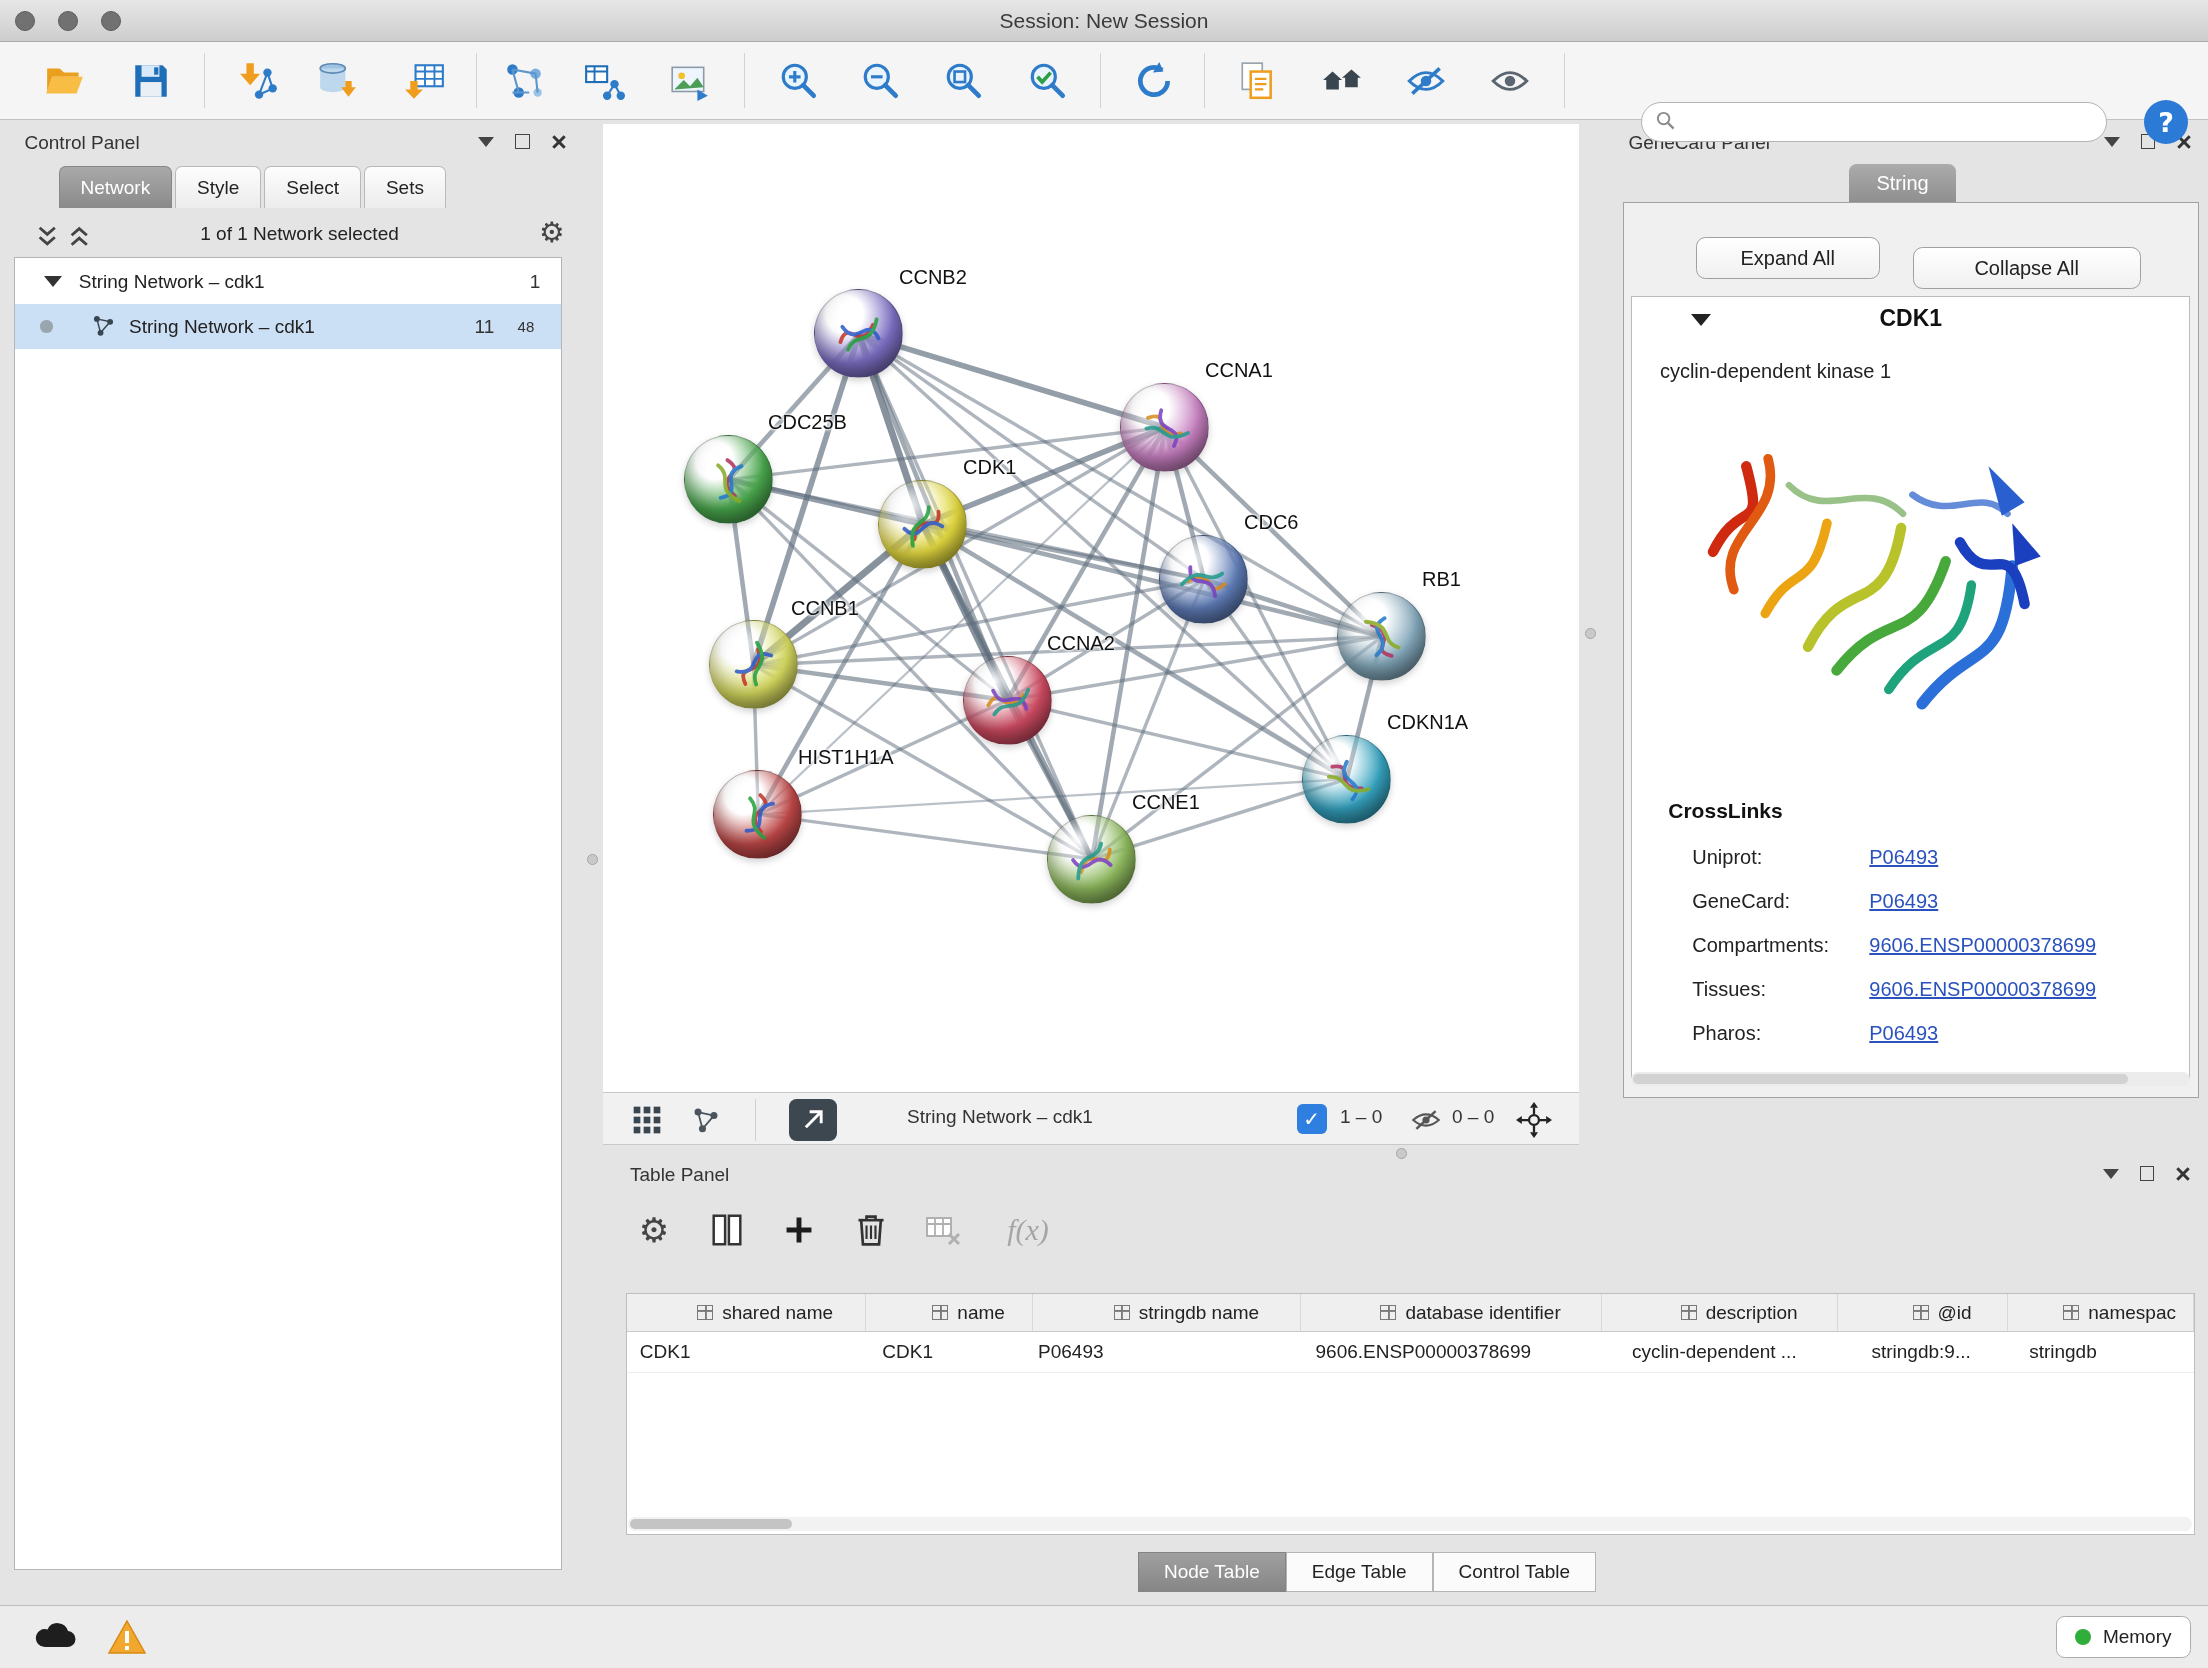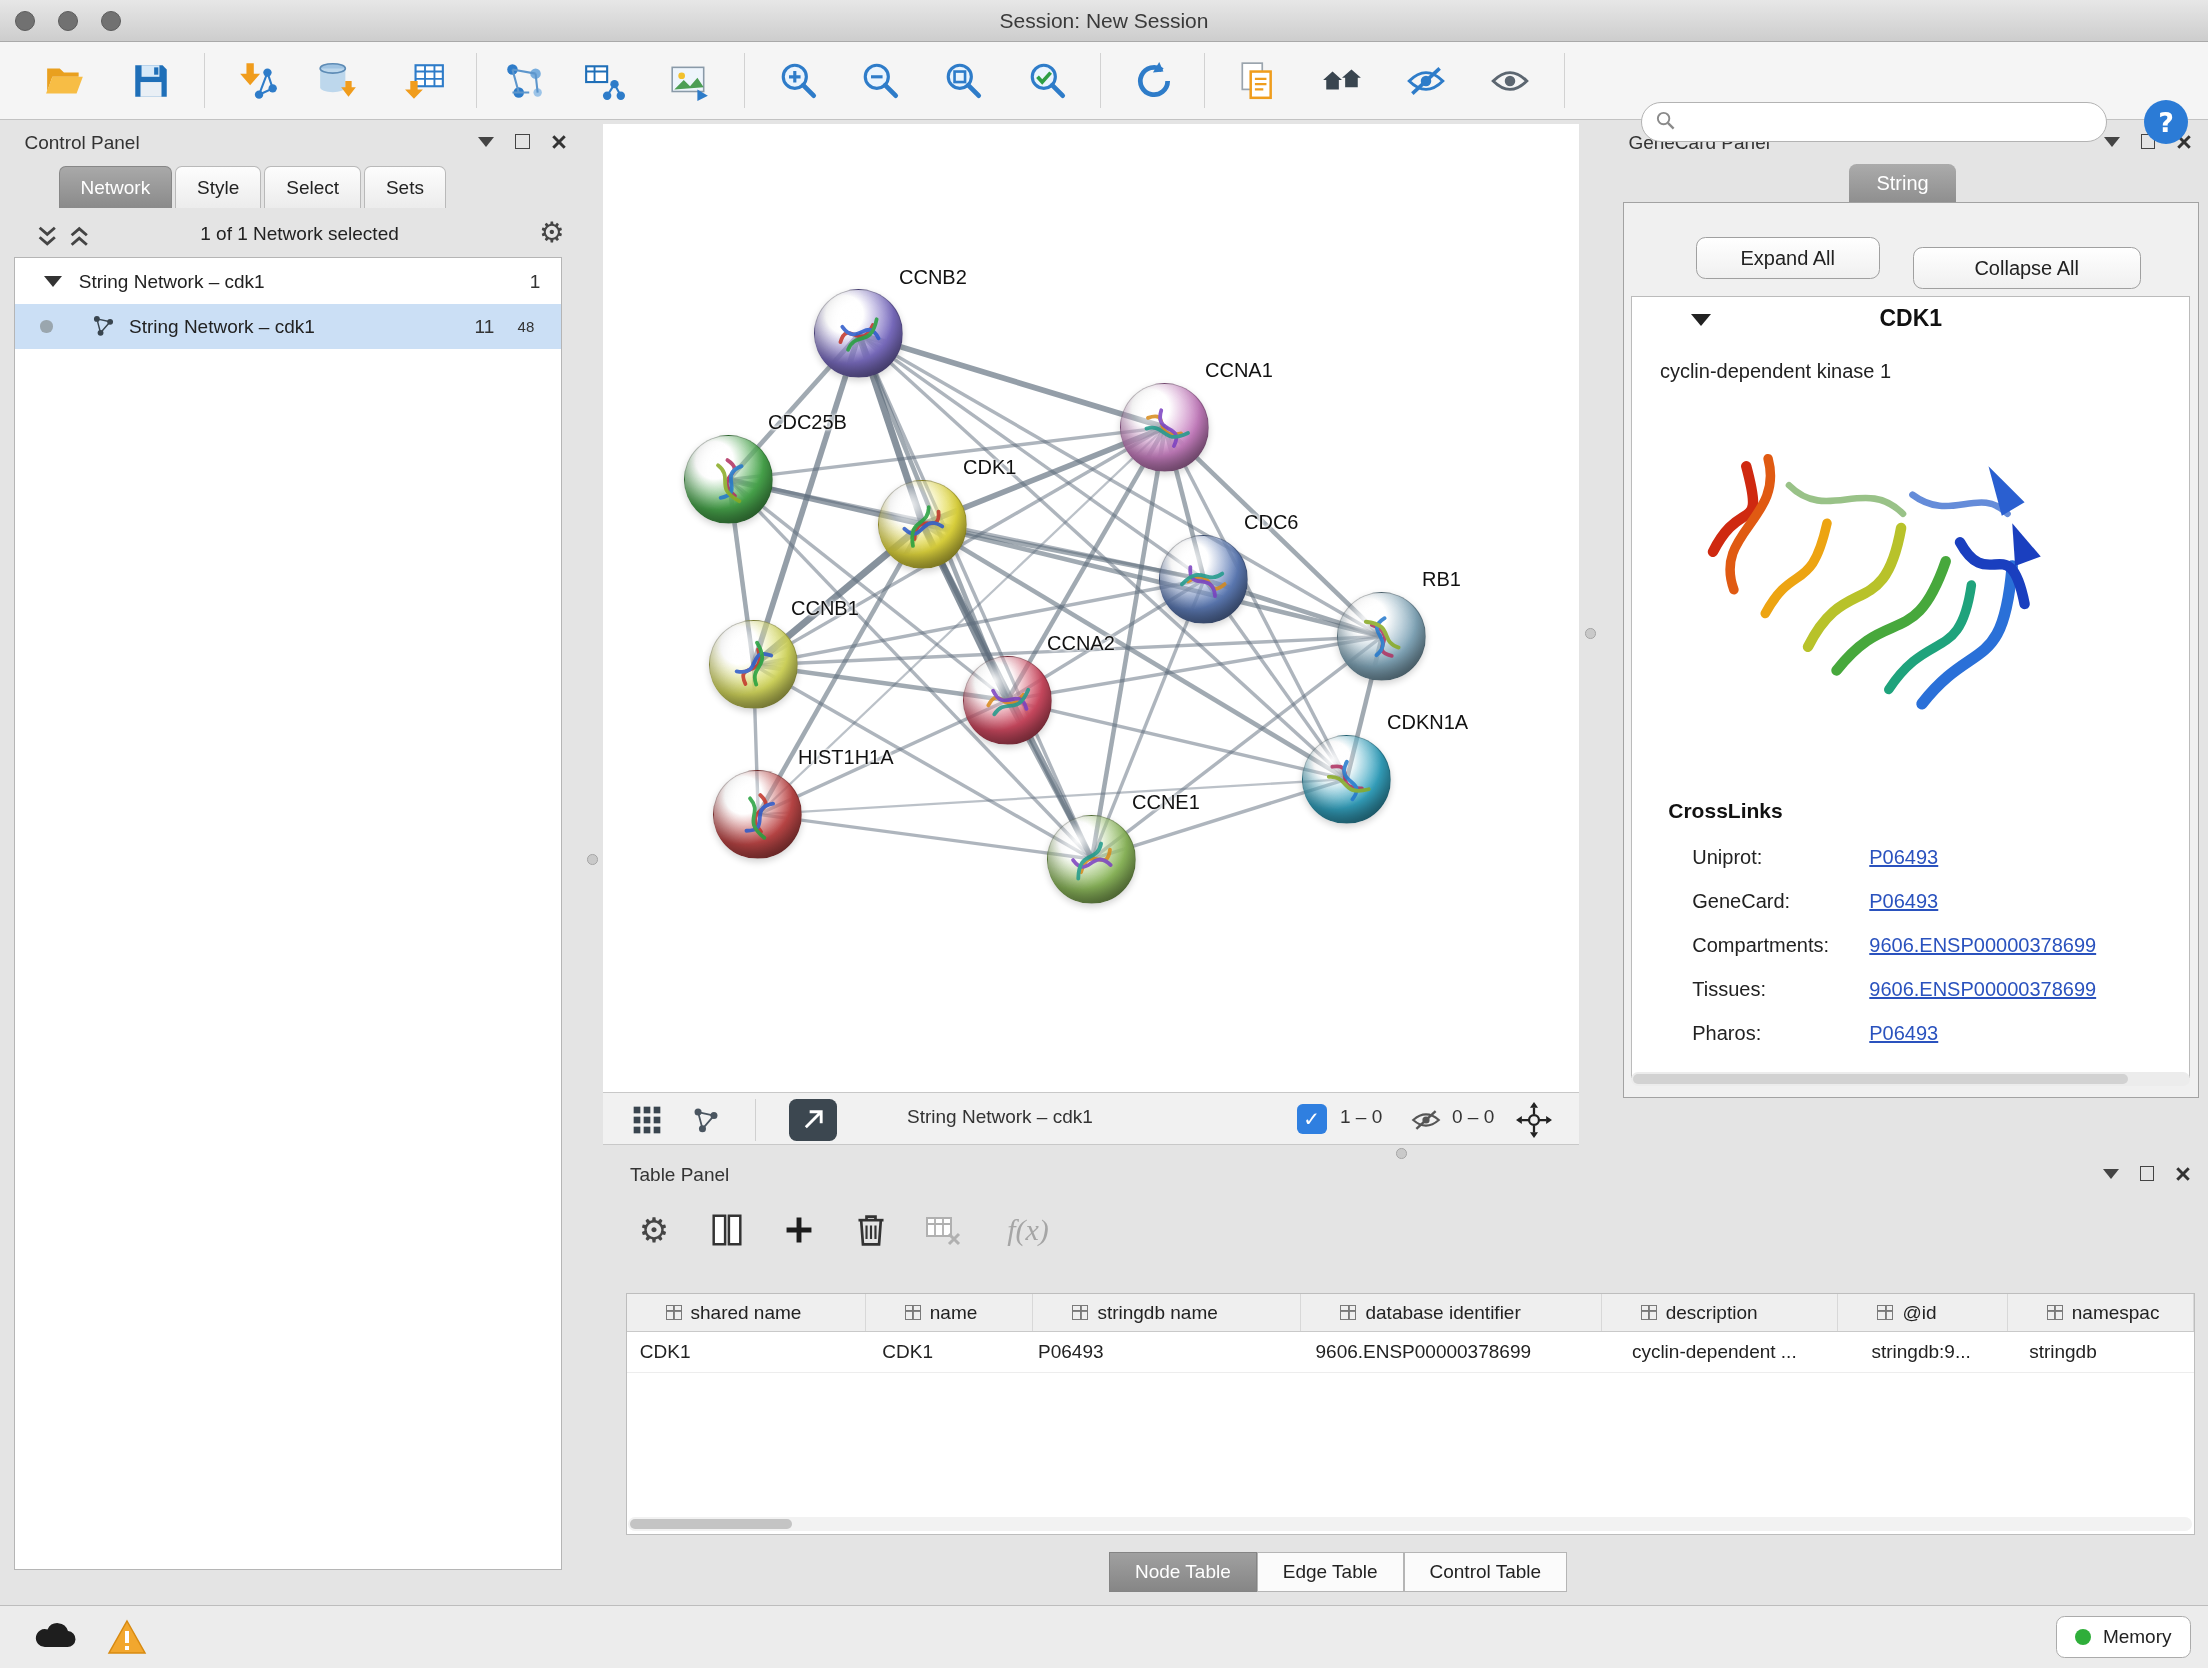--- a/index.html
+++ b/index.html
@@ -72,29 +72,29 @@
 
   
   .table-panel{position:absolute;left:615px;top:1158px;width:1593px;height:438px;}
   .tp-title{position:absolute;left:15px;top:5.7px;}
   .tp-winbtns{right:17px;top:7.6px;}
   .tp-toolbar{position:absolute;left:0;top:38px;width:100%;height:67px;}
   .tp-tool{position:absolute;top:9.5px;width:48px;height:48px;display:flex;align-items:center;justify-content:center;cursor:pointer;}
   .fx{font-family:"Liberation Serif","DejaVu Serif",serif;font-style:italic;font-size:30px;color:#a5a5a5;}
   .table-box{position:absolute;left:10.5px;top:135px;width:1569px;height:242px;background:#fff;border:1px solid #bdbdbd;}
   .thead{display:flex;height:38px;background:#efefef;border-bottom:1px solid #c9c9c9;}
-  .th{display:flex;align-items:center;gap:9px;font-size:19px;color:#222;border-right:1px solid #d8d8d8;overflow:hidden;white-space:nowrap;cursor:pointer;margin-left:39px;}
+  .th{display:flex;align-items:center;justify-content:center;gap:9px;font-size:19px;color:#222;border-right:1px solid #d8d8d8;overflow:hidden;white-space:nowrap;cursor:pointer;margin-left:39px;}
   .col-icon{width:16px;height:14.3px;border:1.9px solid #7a7a7a;display:inline-block;background:
     linear-gradient(#7a7a7a,#7a7a7a) 0 3.8px/100% 1.9px no-repeat,
     linear-gradient(#7a7a7a,#7a7a7a) 6.7px 0/1.9px 100% no-repeat;flex:none;}
   .trow{display:flex;height:41px;border-bottom:1px solid #ededed;}
   .td{display:flex;align-items:center;padding-left:13.3px;font-size:19px;color:#222;overflow:hidden;white-space:nowrap;cursor:default;}
   .hscroll{position:absolute;left:1.9px;bottom:2.9px;width:1564px;height:14.3px;background:#f2f2f2;border-radius:7.6px;}
   .hthumb{position:absolute;left:1.9px;top:1.9px;width:162px;height:10.5px;background:#c4c4c4;border-radius:5.7px;}
-  .tp-tabs{position:absolute;left:494px;top:394px;display:flex;}
+  .tp-tabs{position:absolute;left:523px;top:394px;display:flex;}
   .bt-tab{height:40px;display:flex;align-items:center;justify-content:center;padding:0 25px;font-size:19px;border:1px solid #b5b5b5;background:#fbfbfb;color:#222;cursor:pointer;}
   .bt-tab.selected{background:linear-gradient(#a0a0a0,#868686);color:#fff;border-color:#848484;}
 
   
   .results-panel{position:absolute;left:1617px;top:124px;width:592px;height:1024px;}
   .rp-title{position:absolute;left:11.4px;top:7.6px;}
   .rp-winbtns{right:17px;top:9.5px;}
   .rp-tab{position:absolute;left:232px;top:40px;width:107px;height:38px;border-radius:7.6px 7.6px 0 0;background:linear-gradient(#ababab,#8f8f8f);color:#fff;font-size:20px;display:flex;align-items:center;justify-content:center;cursor:pointer;}
   .rp-box{position:absolute;left:5.7px;top:78px;width:576px;height:896px;background:#f0f0f0;border:1px solid #a2a2a2;}
   .rp-btn{position:absolute;height:42px;border:1px solid #a0a0a0;border-radius:9.5px;background:linear-gradient(#ffffff,#f0f0f0);font-size:20px;color:#222;display:flex;align-items:center;justify-content:center;cursor:pointer;}

